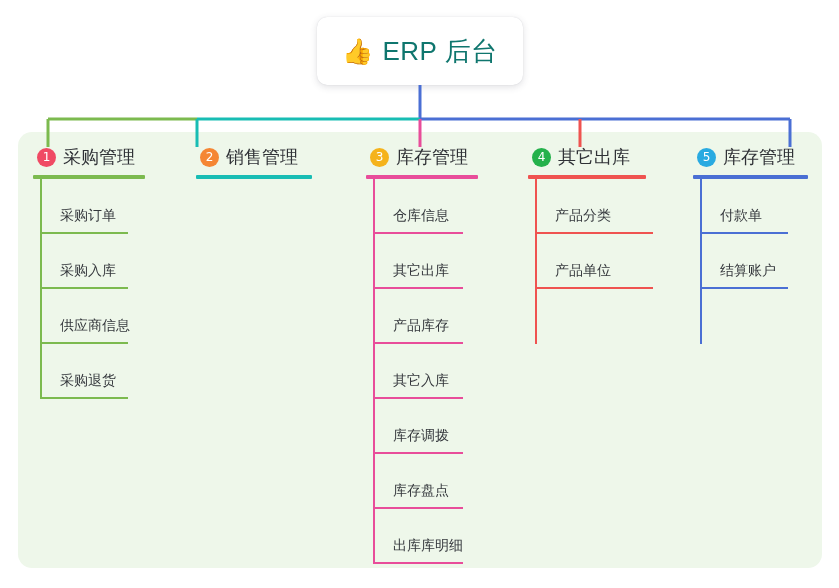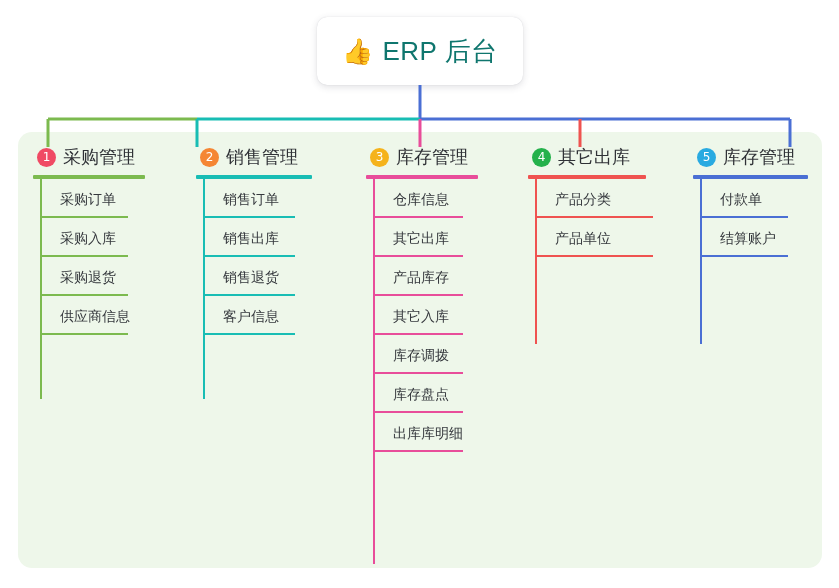--- a/index.html
+++ b/index.html
@@ -109,21 +109,21 @@
     padding-top: 0px;
   }
   .trunk {
     position: absolute;
     left: 0;
     top: 0;
     width: 2px;
   }
   .item {
     position: relative;
-    height: 39px;
+    height: 55px;
     box-sizing: border-box;
   }
   .item-label {
     position: absolute;
     left: 20px;
     bottom: 9px;
     font-size: 14px;
     color: #35383d;
     white-space: nowrap;
   }
@@ -169,54 +169,35 @@
         <div class="trunk" style="background: rgb(124, 186, 79); height: 220px;"></div>
         <div class="item">
           <span class="item-label">采购订单</span>
           <div class="item-rule" style="background: rgb(124, 186, 79); width: 88px;"></div>
         </div>
         <div class="item">
           <span class="item-label">采购入库</span>
           <div class="item-rule" style="background: rgb(124, 186, 79); width: 88px;"></div>
         </div>
         <div class="item">
+          <span class="item-label">供应商信息</span>
+          <div class="item-rule" style="background: rgb(124, 186, 79); width: 88px;"></div>
+        </div>
+        <div class="item">
           <span class="item-label">采购退货</span>
-          <div class="item-rule" style="background: rgb(124, 186, 79); width: 88px;"></div>
-        </div>
-        <div class="item">
-          <span class="item-label">供应商信息</span>
           <div class="item-rule" style="background: rgb(124, 186, 79); width: 88px;"></div>
         </div>
       </div>
     </div>
     <div class="column" style="left: 196px;">
       <div class="col-head">
         <span class="badge" style="background: rgb(245, 134, 52);">2</span>
         <span class="col-title">销售管理</span>
       </div>
       <div class="col-rule" style="background: rgb(24, 189, 180); width: 116px;"></div>
-      <div class="items">
-        <div class="trunk" style="background: rgb(24, 189, 180); height: 220px;"></div>
-        <div class="item">
-          <span class="item-label">销售订单</span>
-          <div class="item-rule" style="background: rgb(24, 189, 180); width: 92px;"></div>
-        </div>
-        <div class="item">
-          <span class="item-label">销售出库</span>
-          <div class="item-rule" style="background: rgb(24, 189, 180); width: 92px;"></div>
-        </div>
-        <div class="item">
-          <span class="item-label">销售退货</span>
-          <div class="item-rule" style="background: rgb(24, 189, 180); width: 92px;"></div>
-        </div>
-        <div class="item">
-          <span class="item-label">客户信息</span>
-          <div class="item-rule" style="background: rgb(24, 189, 180); width: 92px;"></div>
-        </div>
-      </div>
     </div>
     <div class="column" style="left: 366px;">
       <div class="col-head">
         <span class="badge" style="background: rgb(245, 179, 28);">3</span>
         <span class="col-title">库存管理</span>
       </div>
       <div class="col-rule" style="background: rgb(232, 77, 154); width: 112px;"></div>
       <div class="items">
         <div class="trunk" style="background: rgb(232, 77, 154); height: 385px;"></div>
         <div class="item">

